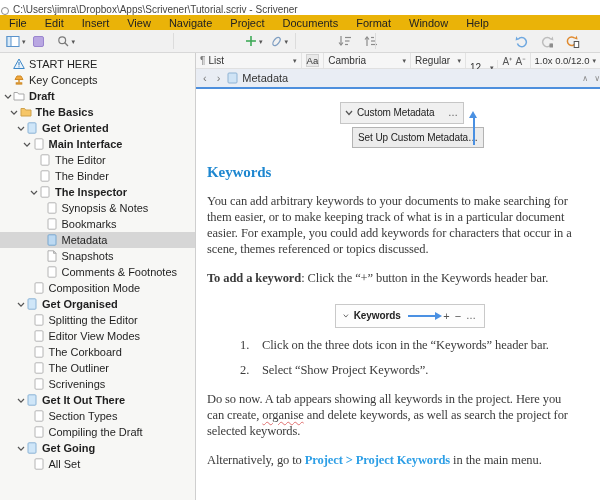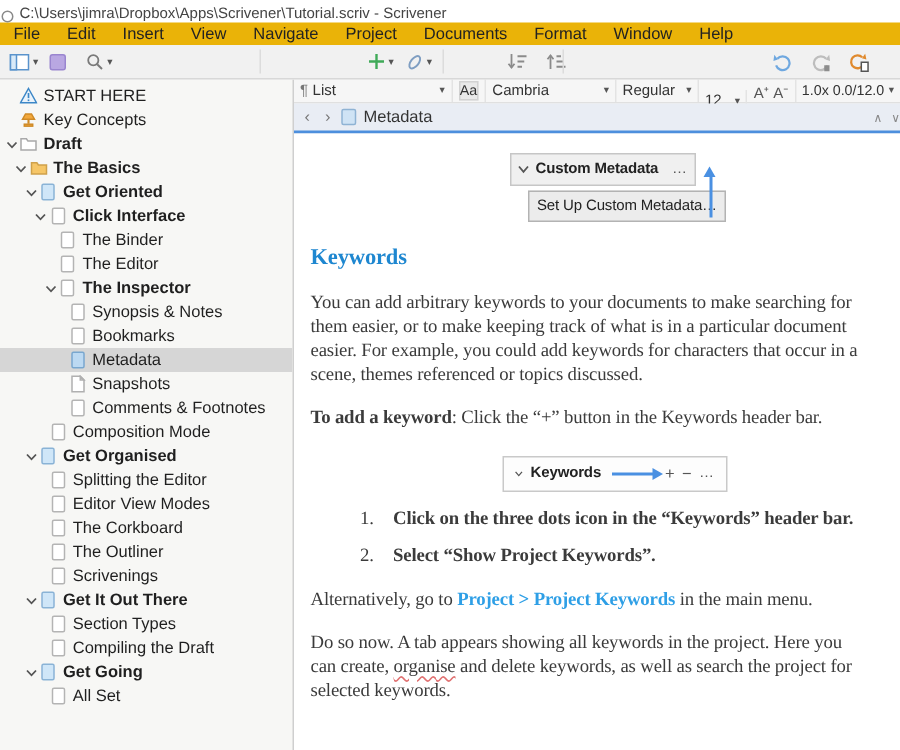--- a/index.html
+++ b/index.html
@@ -42,27 +42,27 @@
     line-height:16px; padding:0 20px 0 11px; letter-spacing:-0.1px; }
   .content .h1 { font-family:"Liberation Serif", serif; font-size:15px; font-weight:bold;
     color:#1e87d0; margin:16px 0 4px 0; }
   .content p { margin:13px 0 0 0; }
   .b { font-weight:bold; }
   .link { color:#2e9fe6; font-weight:bold; }
   .sq { text-decoration:underline wavy #e07070 1px; text-underline-offset:2px; }
   .tlist { margin:9px 0 0 33px; }
   .tlist .li { display:flex; margin-top:9px; }
   .tlist .num { width:14px; flex:0 0 14px; }
-  .tlist .litext { padding-left:8px;font-weight:bold; }
+  .tlist .litext { padding-left:8px; }
   
   .fig1 { position:relative; margin:13px 0 0 133px; width:124px;
     font-family:"Liberation Sans", sans-serif; }
   .fig1 .fhdr { border:1px solid #c6c6c6; background:#f0f0f0; display:flex; align-items:center;
     gap:4px; padding:2px 4px; font-size:10px; color:#222; }
-  .fig1 .fhdr .ftitle { font-weight:bold; }
+  .fig1 .fhdr .ftitle { font-weight:normal; }
   .fig1 .dots { margin-left:auto; color:#555; letter-spacing:1px; }
   .fig1 .fbtn { margin:3px 0 0 12px; display:inline-block; background:#ececec;
     border:1px solid #b3b3b3; padding:1.5px 5px; font-size:10px; color:#222; white-space:nowrap; }
   .arrow-up { position:absolute; right:-11px; top:15px; width:2.4px; height:28px; background:#4a90e2; }
   .arrow-up::before { content:""; position:absolute; top:-6px; left:-3.3px;
     border-left:4.5px solid transparent; border-right:4.5px solid transparent;
     border-bottom:7px solid #4a90e2; }
   .fig2 { margin:18px 0 0 128px; width:150px; border:1px solid #c9c9c9; background:#fdfdfd;
     display:flex; align-items:center; gap:5px; padding:3px 7px;
     font-family:"Liberation Sans", sans-serif; font-size:10px; color:#222; }
@@ -245,39 +245,39 @@
         <span class="chev-slot" style="margin-left: 21.5px;">
           <svg width="8" height="7" viewBox="0 0 8 7">
             <path d="M1 2 L4 5.2 L7 2" fill="none" stroke="#555" stroke-width="1.2"></path>
           </svg>
         </span>
         <span class="bicon">
           <svg xmlns="http://www.w3.org/2000/svg" width="12" height="12" viewBox="0 0 12 12">
             <rect x="2" y="0.8" width="8" height="10.4" rx="1" fill="#ffffff" stroke="#b4b4b4"></rect>
           </svg>
         </span>
-        <span class="blabel bold">Click Interface</span>
+        <span class="blabel bold">Main Interface</span>
       </div>
       <div class="brow">
         <span class="chev-slot" style="margin-left: 28px;"></span>
         <span class="bicon">
           <svg xmlns="http://www.w3.org/2000/svg" width="12" height="12" viewBox="0 0 12 12">
             <rect x="2" y="0.8" width="8" height="10.4" rx="1" fill="#ffffff" stroke="#b4b4b4"></rect>
           </svg>
         </span>
+        <span class="blabel">The Editor</span>
+      </div>
+      <div class="brow">
+        <span class="chev-slot" style="margin-left: 28px;"></span>
+        <span class="bicon">
+          <svg xmlns="http://www.w3.org/2000/svg" width="12" height="12" viewBox="0 0 12 12">
+            <rect x="2" y="0.8" width="8" height="10.4" rx="1" fill="#ffffff" stroke="#b4b4b4"></rect>
+          </svg>
+        </span>
         <span class="blabel">The Binder</span>
-      </div>
-      <div class="brow">
-        <span class="chev-slot" style="margin-left: 28px;"></span>
-        <span class="bicon">
-          <svg xmlns="http://www.w3.org/2000/svg" width="12" height="12" viewBox="0 0 12 12">
-            <rect x="2" y="0.8" width="8" height="10.4" rx="1" fill="#ffffff" stroke="#b4b4b4"></rect>
-          </svg>
-        </span>
-        <span class="blabel">The Editor</span>
       </div>
       <div class="brow">
         <span class="chev-slot" style="margin-left: 28px;">
           <svg width="8" height="7" viewBox="0 0 8 7">
             <path d="M1 2 L4 5.2 L7 2" fill="none" stroke="#555" stroke-width="1.2"></path>
           </svg>
         </span>
         <span class="bicon">
           <svg xmlns="http://www.w3.org/2000/svg" width="12" height="12" viewBox="0 0 12 12">
             <rect x="2" y="0.8" width="8" height="10.4" rx="1" fill="#ffffff" stroke="#b4b4b4"></rect>
@@ -534,18 +534,18 @@
           <div class="li">
             <span class="num">1.</span>
             <span class="litext"><span>Click on the three dots icon in the “Keywords” header bar.</span></span>
           </div>
           <div class="li">
             <span class="num">2.</span>
             <span class="litext"><span>Select “Show Project Keywords”.</span></span>
           </div>
         </div>
 
+      <p><span>Do so now. A tab appears showing all keywords in the project. Here you can create, </span><span class="sq">organise</span><span> and delete keywords, as well as search the project for selected keywords.</span></p>
       <p><span>Alternatively, go to </span><span class="link">Project &gt; Project Keywords</span><span> in the main menu.</span></p>
-      <p><span>Do so now. A tab appears showing all keywords in the project. Here you can create, </span><span class="sq">organise</span><span> and delete keywords, as well as search the project for selected keywords.</span></p>
 
     </div>
   </div>
 </div>
 
 </body></html>

